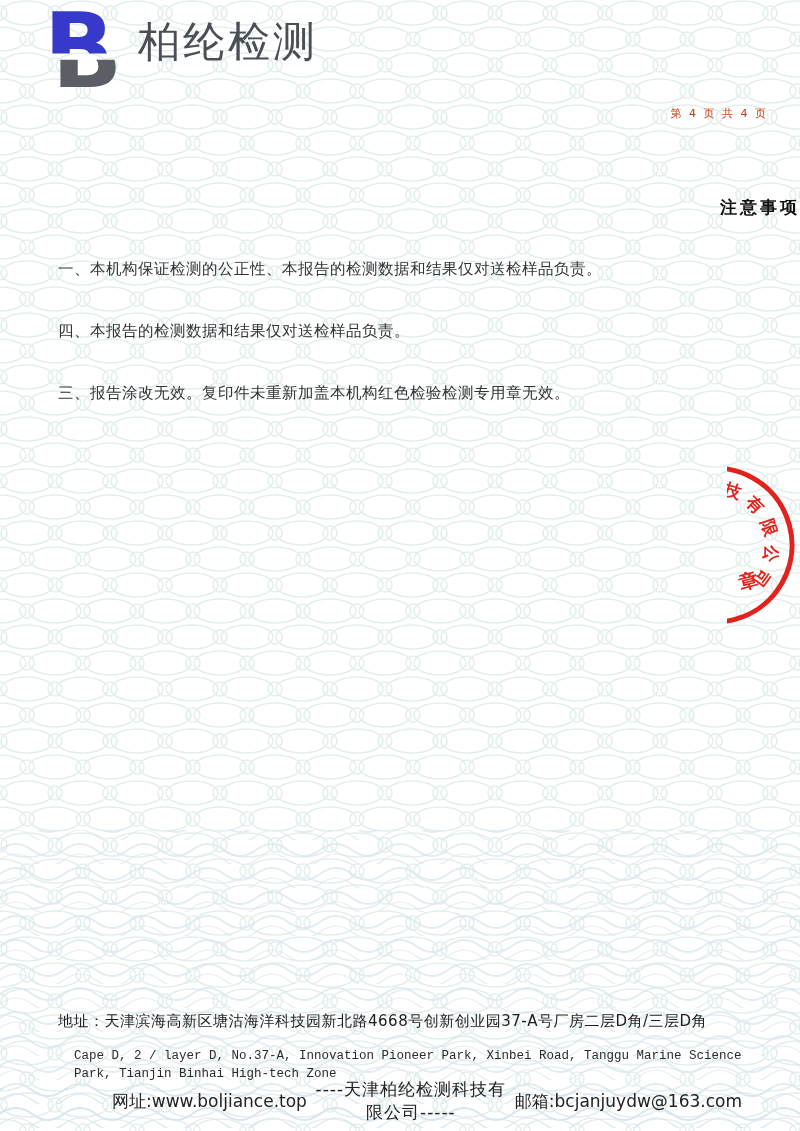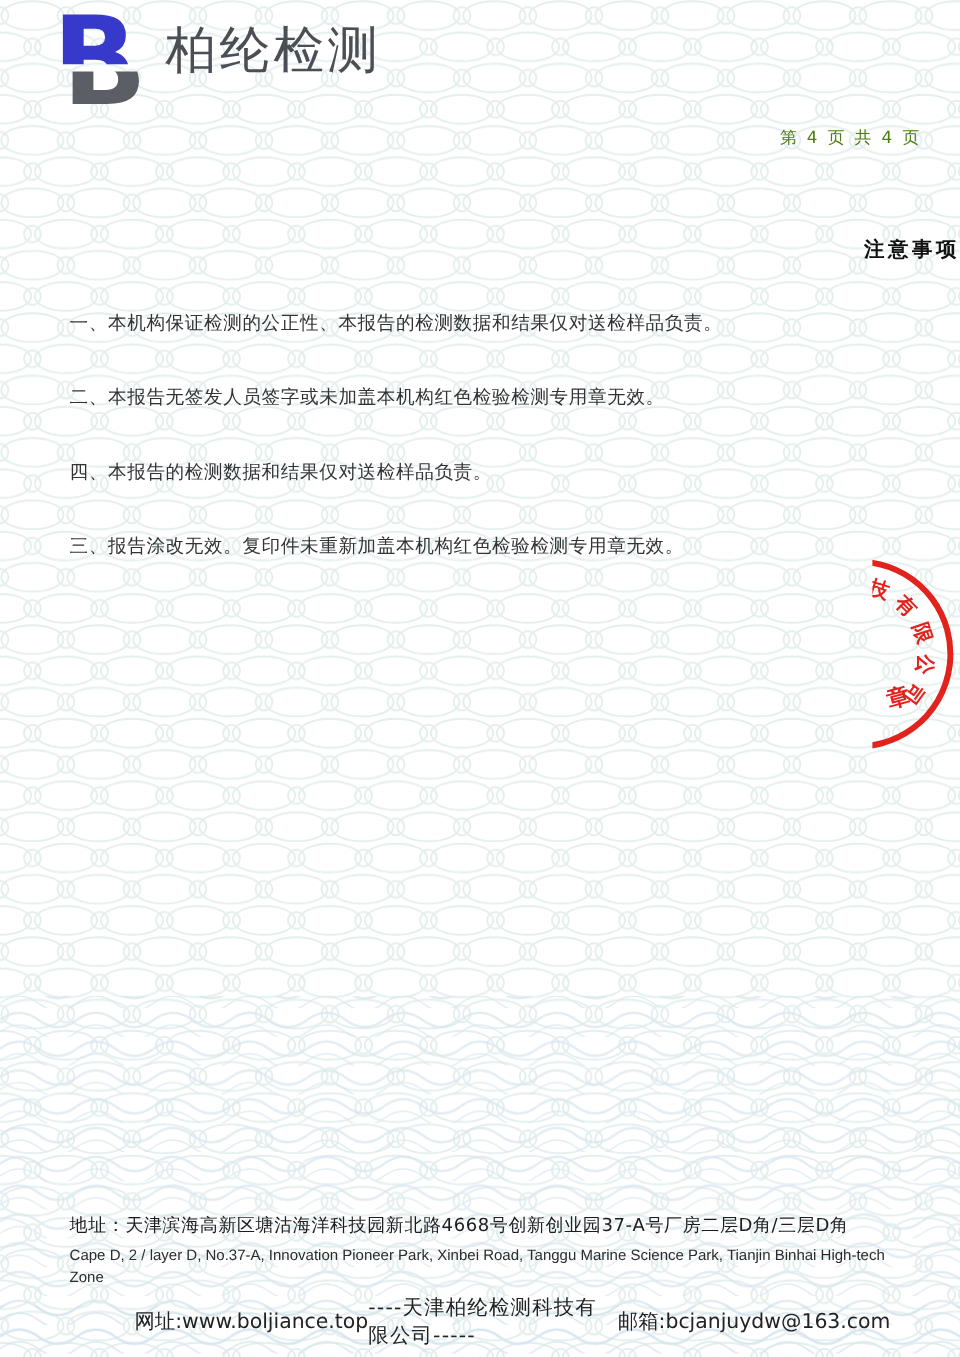--- a/index.html
+++ b/index.html
@@ -17,21 +17,21 @@
     position:absolute;left:0;top:-14px;
     font:bold 92px/92px "DejaVu Sans",sans-serif;letter-spacing:0;
   }
   .bm-top{color:#3639c9;clip-path:polygon(0 0,100% 0,100% 56%,0 56%);}
   .bm-bot{color:#5b5e64;clip-path:polygon(0 54%,100% 54%,100% 100%,0 100%);transform:translate(8px,8px);}
   .logo-text{margin-left:10px;padding-top:6px;}
   .logo-cn{font-size:42px;line-height:46px;color:#4b4e54;letter-spacing:3px;font-weight:500;font-family:Liberation Mono, monospace;}
   .logo-en{font-size:13px;color:#7c7f84;letter-spacing:7px;margin-top:4px;padding-left:68px;}
 
   .page-indicator{
-    position:absolute;right:32px;top:106px;font-size:14px;color:#4d7c0f;letter-spacing:2px;
+    position:absolute;right:32px;top:106px;font-size:11px;color:#c2410c;letter-spacing:2px;
   }
 
   .doc-title{
     position:absolute;left:0;top:196px;width:100%;text-align:right;
     font-size:17px;font-weight:bold;color:#111;letter-spacing:3px;
   }
 
   .notices{position:absolute;left:58px;top:256px;width:718px;}
   .notices p{
     margin:0 0 36px 0;font-size:15.5px;line-height:26px;color:#313336;letter-spacing:0.5px;
@@ -43,29 +43,29 @@
   }
   .stamp-clip svg{position:absolute;left:-112px;top:0;}
   .stamp-clip text{
     fill:#e2231d;font-family:"DejaVu Sans","Liberation Sans",sans-serif;font-weight:bold;
   }
 
   
   .footer-address{position:absolute;left:58px;top:1012px;width:700px;}
   .addr-cn{font-size:15px;color:#1d1d1d;letter-spacing:0.5px;margin:0 0 6px 0;}
   .addr-en{
-    font-family:Liberation Sans, sans-serif;
-    font-size:12.5px;line-height:18px;color:#2b2b2b;margin:0;width:700px;
+    font-family:Liberation Mono, monospace;
+    font-size:12.5px;line-height:18px;color:#2b2b2b;margin:16px;width:700px;
   }
   .footer-line{
     position:absolute;left:0;top:1078px;width:800px;display:flex;align-items:center;
     font-size:17px;color:#222;
   }
   .footer-site{margin-left:112px;}
-  .footer-company{flex:1;letter-spacing:1px;}
+  .footer-company{flex:1;text-align:center;letter-spacing:1px;}
   .footer-email{margin-right:58px;}
 </style>
 </head>
 <body>
 
 <div class="page">
 
   <svg class="bg" width="800" height="1131" aria-hidden="true">
     <defs>
       <pattern id="gp" width="110" height="52" patternUnits="userSpaceOnUse">
@@ -105,21 +105,20 @@
         <div class="logo-cn">柏纶检测</div>
       </div>
     </div>
 
     <div class="page-indicator">第 4 页 共 4 页</div>
 
     <div class="doc-title">注意事项</div>
 
     <div class="notices">
       <p>一、本机构保证检测的公正性、本报告的检测数据和结果仅对送检样品负责。</p>
-      <p>二、本报告无签发人员签字或未加盖本机构红色检验检测专用章无效。</p>
       <p>四、本报告的检测数据和结果仅对送检样品负责。</p>
       <p>三、报告涂改无效。复印件未重新加盖本机构红色检验检测专用章无效。</p>
     </div>
 
     <div class="stamp-clip">
       <svg width="200" height="200" viewBox="0 0 200 200">
         <g transform="rotate(-15 100 100)">
           <circle cx="100" cy="100" r="77" fill="none" stroke="#e2231d" stroke-width="5"></circle>
           <text x="100" y="49" text-anchor="middle" font-size="17" transform="rotate(33 100 100)">技</text>
           <text x="100" y="49" text-anchor="middle" font-size="17" transform="rotate(60 100 100)">有</text>

